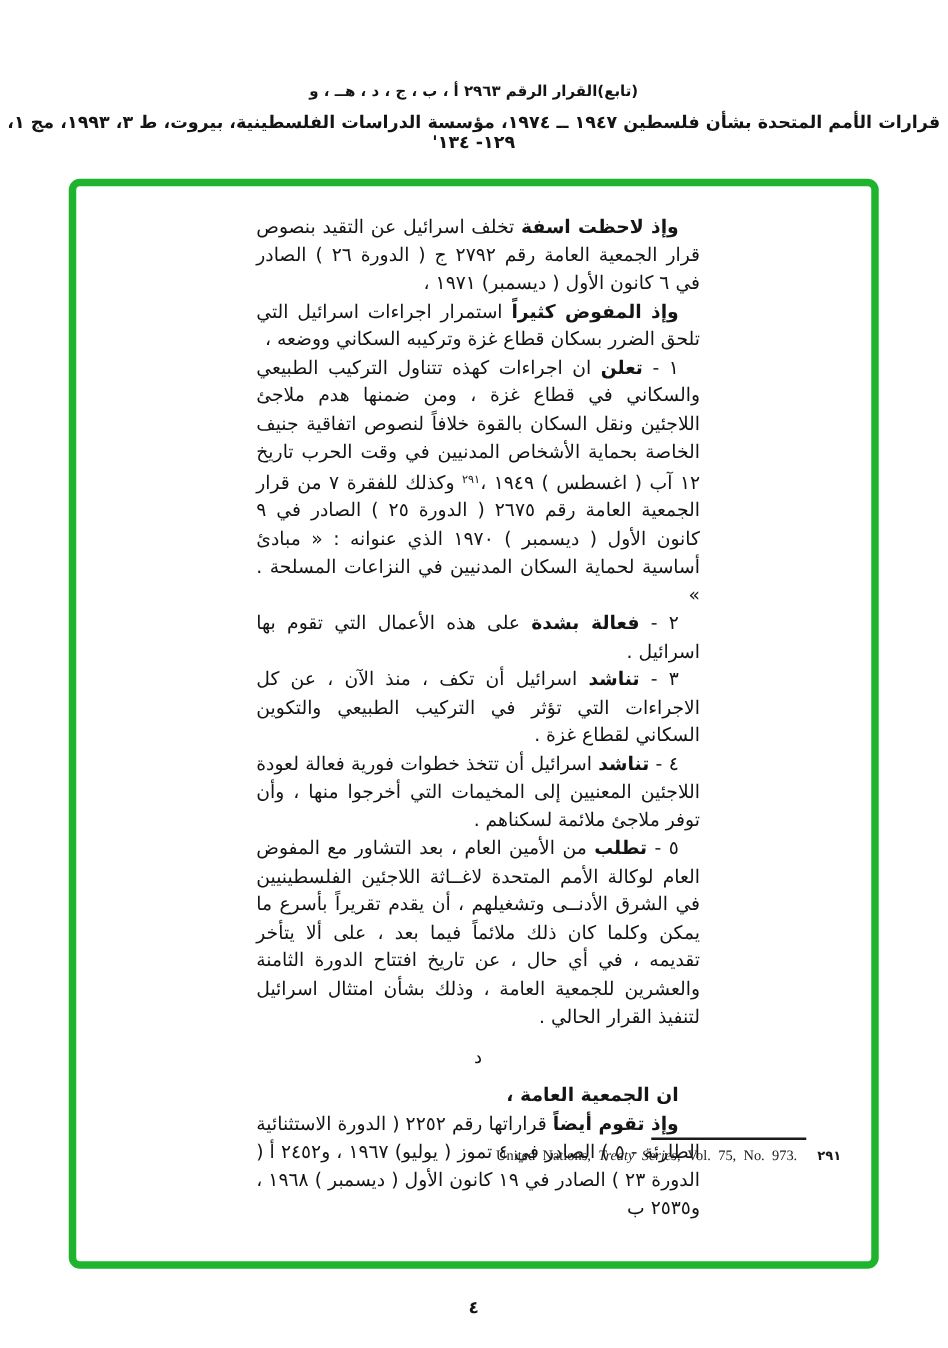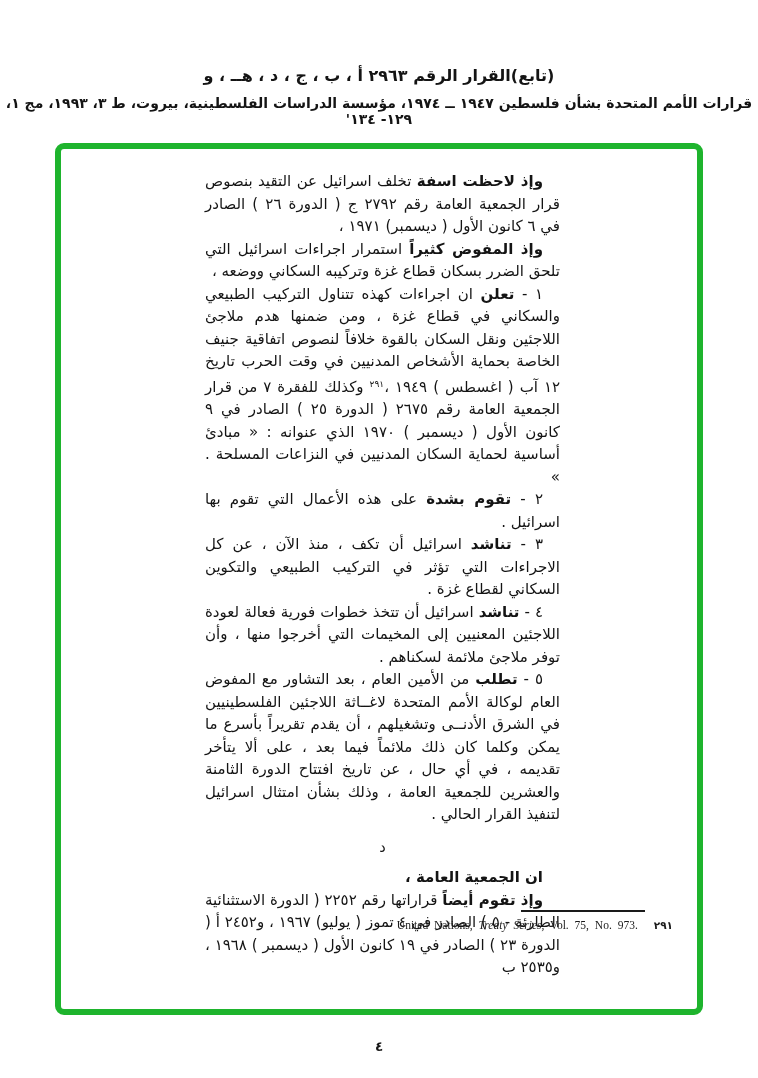--- a/index.html
+++ b/index.html
@@ -14,21 +14,21 @@
   }
   .header {
     position: absolute;
     top: 66px;
     left: 0;
     right: 0;
     text-align: center;
     direction: rtl;
   }
   .doc-title {
-    font-size: 16px;
+    font-size: 12px;
     font-weight: bold;
     letter-spacing: 0.2px;
   }
   .doc-source {
     font-size: 14px;
     font-weight: bold;
     margin-top: 10px;
     letter-spacing: 0.1px;
   }
   .green-box {
@@ -110,21 +110,21 @@
   <div class="header">
     <div class="doc-title">(تابع)القرار الرقم ٢٩٦٣ أ ، ب ، ج ، د ، هــ ، و</div>
     <div class="doc-source">قرارات الأمم المتحدة بشأن فلسطين ١٩٤٧ ــ ١٩٧٤، مؤسسة الدراسات الفلسطينية، بيروت، ط ٣، ١٩٩٣، مج ١، ١٢٩- ١٣٤'</div>
   </div>
 
   <div class="green-box" style="border-color: rgb(30, 180, 45);">
     <div class="doc-body">
         <p class="para"><span class="b">وإذ لاحظت اسفة</span><span> تخلف اسرائيل عن التقيد بنصوص قرار الجمعية العامة رقم ٢٧٩٢ ج ( الدورة ٢٦ ) الصادر في ٦ كانون الأول ( ديسمبر) ١٩٧١ ،</span></p>
         <p class="para"><span class="b">وإذ المفوض كثيراً</span><span> استمرار اجراءات اسرائيل التي تلحق الضرر بسكان قطاع غزة وتركيبه السكاني ووضعه ،</span></p>
         <p class="para"><span>١ - </span><span class="b">تعلن</span><span> ان اجراءات كهذه تتناول التركيب الطبيعي والسكاني في قطاع غزة ، ومن ضمنها هدم ملاجئ اللاجئين ونقل السكان بالقوة خلافاً لنصوص اتفاقية جنيف الخاصة بحماية الأشخاص المدنيين في وقت الحرب تاريخ ١٢ آب ( اغسطس ) ١٩٤٩ ،</span><span class="sup">٢٩١</span><span> وكذلك للفقرة ٧ من قرار الجمعية العامة رقم ٢٦٧٥ ( الدورة ٢٥ ) الصادر في ٩ كانون الأول ( ديسمبر ) ١٩٧٠ الذي عنوانه : « مبادئ أساسية لحماية السكان المدنيين في النزاعات المسلحة . »</span></p>
-        <p class="para"><span>٢ - </span><span class="b">تقوم بشدة</span><span> على هذه الأعمال التي تقوم بها اسرائيل .</span></p>
+        <p class="para"><span>٢ - </span><span class="b">فعالة بشدة</span><span> على هذه الأعمال التي تقوم بها اسرائيل .</span></p>
         <p class="para"><span>٣ - </span><span class="b">تناشد</span><span> اسرائيل أن تكف ، منذ الآن ، عن كل الاجراءات التي تؤثر في التركيب الطبيعي والتكوين السكاني لقطاع غزة .</span></p>
         <p class="para"><span>٤ - </span><span class="b">تناشد</span><span> اسرائيل أن تتخذ خطوات فورية فعالة لعودة اللاجئين المعنيين إلى المخيمات التي أخرجوا منها ، وأن توفر ملاجئ ملائمة لسكناهم .</span></p>
         <p class="para"><span>٥ - </span><span class="b">تطلب</span><span> من الأمين العام ، بعد التشاور مع المفوض العام لوكالة الأمم المتحدة لاغــاثة اللاجئين الفلسطينيين في الشرق الأدنــى وتشغيلهم ، أن يقدم تقريراً بأسرع ما يمكن وكلما كان ذلك ملائماً فيما بعد ، على ألا يتأخر تقديمه ، في أي حال ، عن تاريخ افتتاح الدورة الثامنة والعشرين للجمعية العامة ، وذلك بشأن امتثال اسرائيل لتنفيذ القرار الحالي .</span></p>
         <div class="section-heading">د</div>
         <p class="para"><span class="b">ان الجمعية العامة ،</span></p>
         <p class="para"><span class="b">وإذ تقوم أيضاً</span><span> قراراتها رقم ٢٢٥٢ ( الدورة الاستثنائية الطارئة - ٥ ) الصادر في ٤ تموز ( يوليو) ١٩٦٧ ، و٢٤٥٢ أ ( الدورة ٢٣ ) الصادر في ١٩ كانون الأول ( ديسمبر ) ١٩٦٨ ، و٢٥٣٥ ب</span></p>
       </div>
 
     <div class="footnote">
       <div class="footnote-rule"></div>

